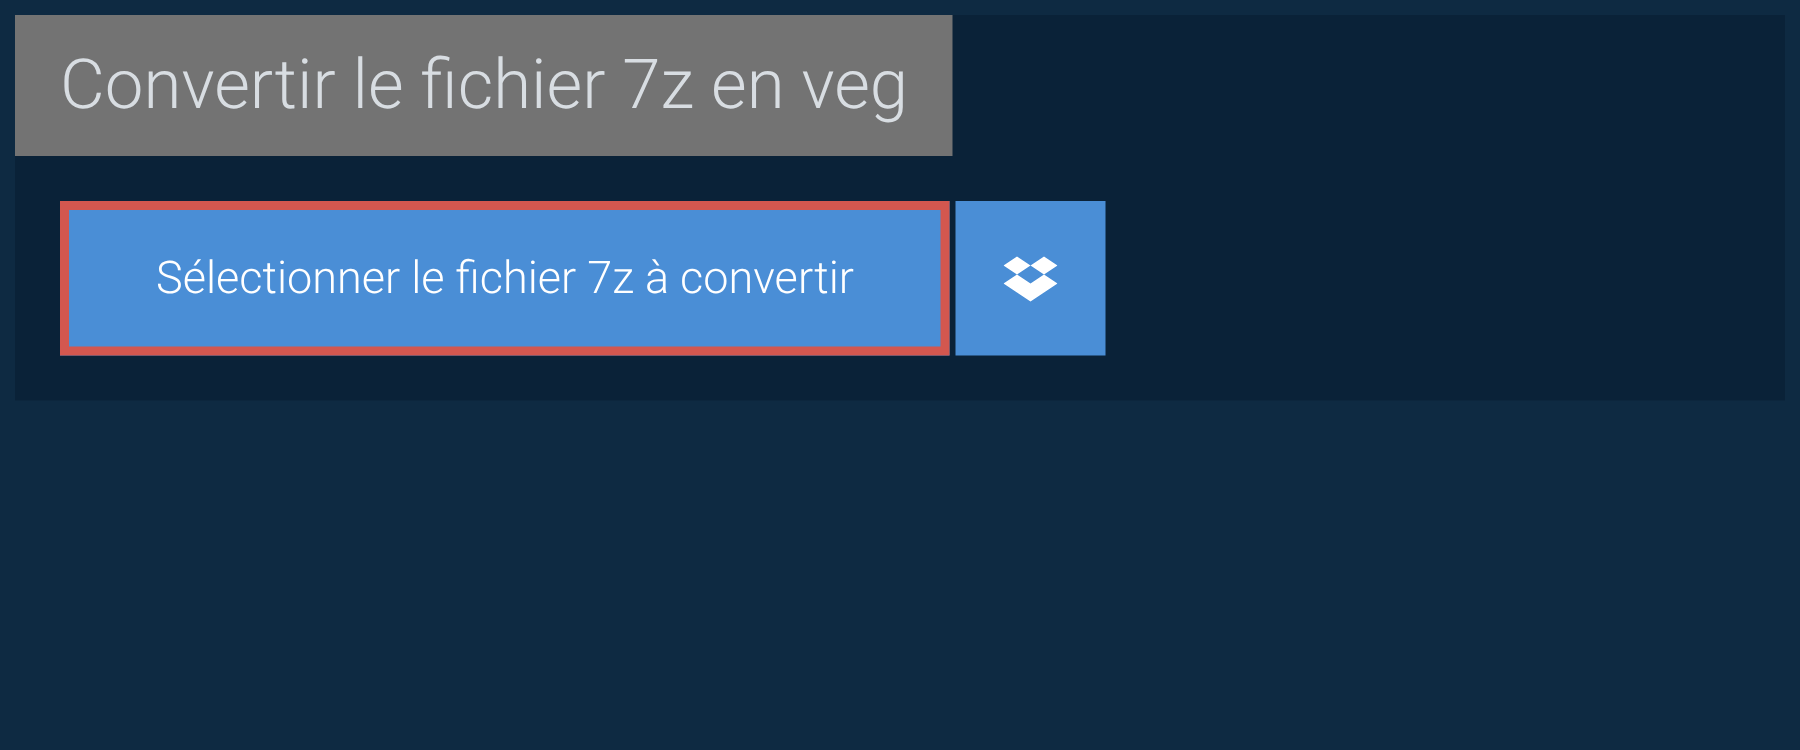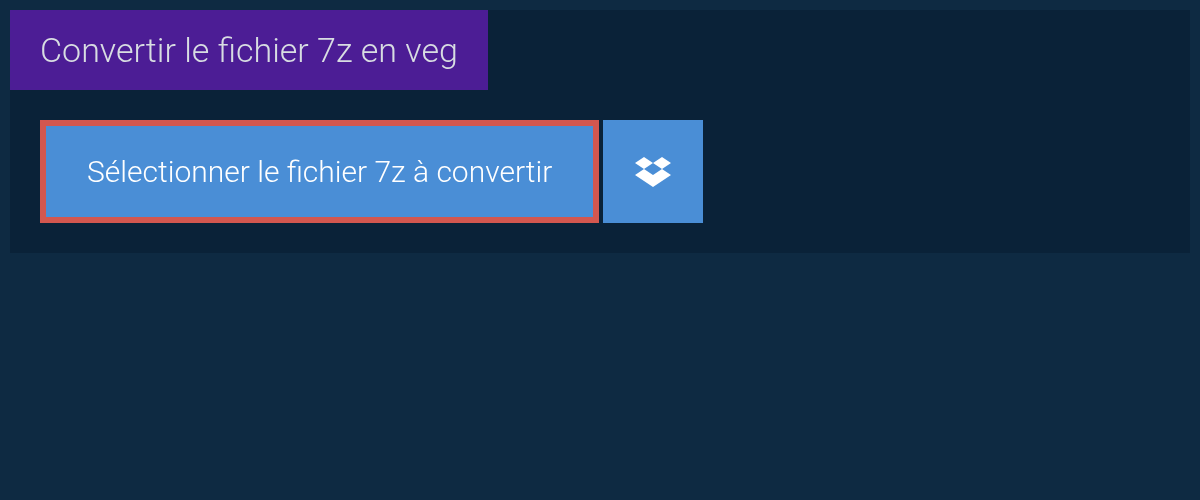--- a/index.html
+++ b/index.html
@@ -14,39 +14,39 @@
       font-family: -apple-system, BlinkMacSystemFont, "Segoe UI", Roboto, Helvetica, Arial, sans-serif;
       overflow: hidden;
     }
     .outer-container {
       background-color: #0a2238;
       margin: 10px;
       padding-bottom: 30px;
     }
     .tab-header {
       display: inline-block;
-      background-color: #4c1d95;
+      background-color: #737373;
       padding: 20px 30px;
       color: #d8dde2;
-      font-size: 34px;
+      font-size: 46px;
       font-weight: 300;
     }
     .button-row {
       display: flex;
       margin: 30px 30px 0 30px;
       gap: 4px;
     }
     .select-file-button {
       flex: 0 0 auto;
       background-color: #4a8ed6;
       border: 6px solid #d3574f;
       color: #ffffff;
       font-size: 30px;
       font-weight: 300;
-      padding: 28px 41px;
+      padding: 28px 58px;
       display: flex;
       align-items: center;
       justify-content: center;
       cursor: pointer;
     }
     .dropbox-button {
       flex: 0 0 auto;
       background-color: #4a8ed6;
       width: 100px;
       display: flex;

